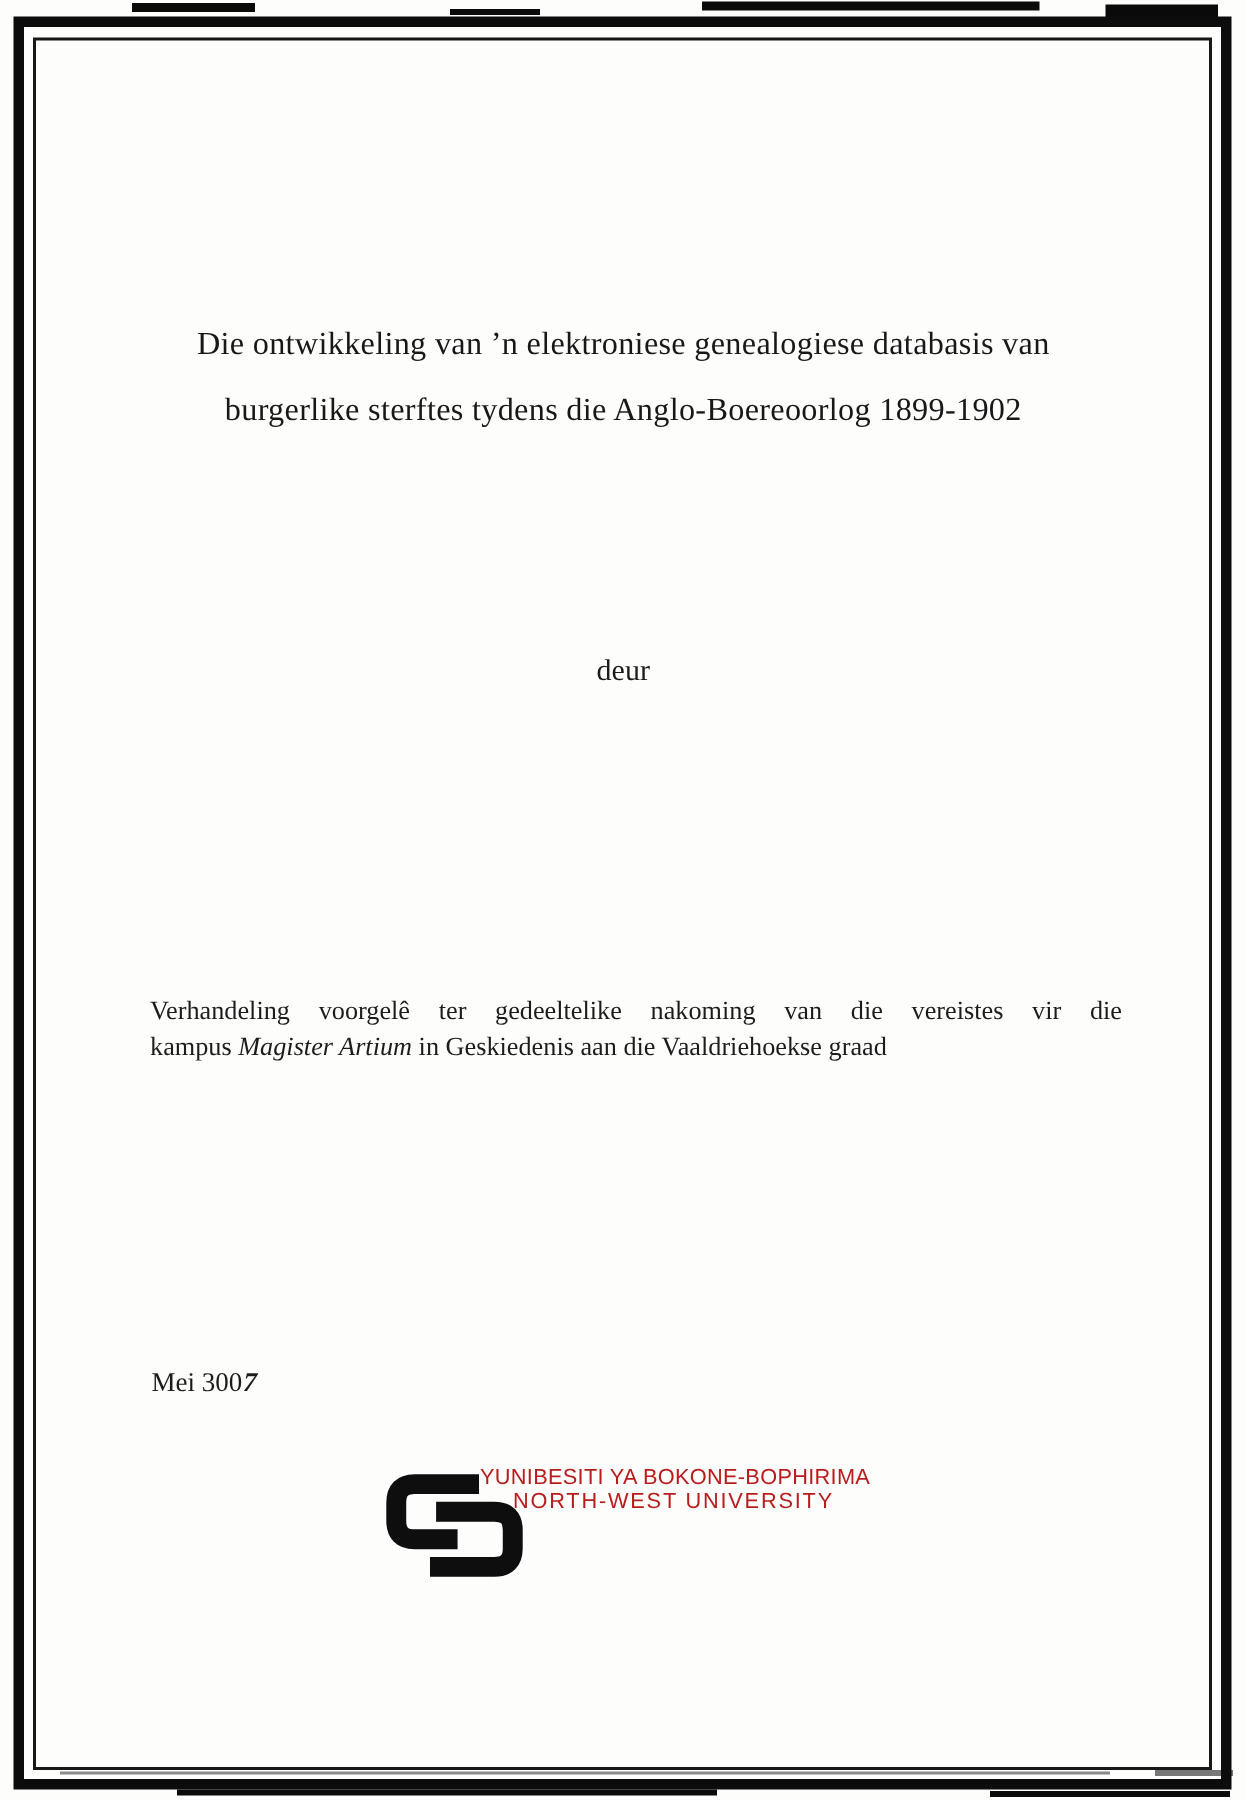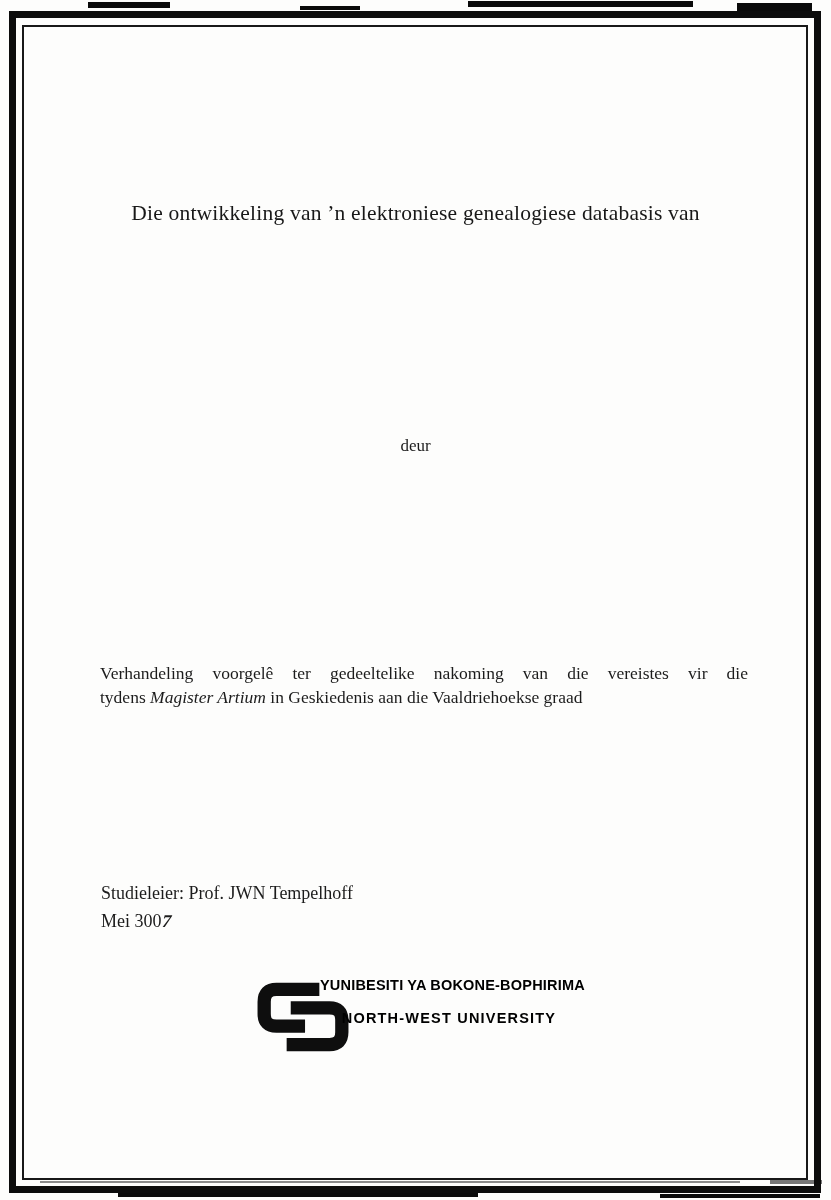--- a/index.html
+++ b/index.html
@@ -35,32 +35,32 @@
   .a2 { left: 300px; top: 6px;    width: 60px;  height: 4px; }
   .a3 { left: 468px; top: 1px;    width: 225px; height: 6px; }
   .a4 { left: 737px; top: 3px;    width: 75px;  height: 9px; }
   .a5 { left: 118px; top: 1193px; width: 360px; height: 4px; }
   .a6 { left: 660px; top: 1194px; width: 160px; height: 4px; }
   .a7 { left: 770px; top: 1180px; width: 52px;  height: 4px; background:#777; }
   .a8 { left: 40px;  top: 1181px; width: 700px; height: 2px; background:#8a8a8a; }
 
   .title-block {
     position: absolute;
-    left: 0; right: 0; top: 191px;
+    left: 0; right: 0; top: 207px;
     text-align: center;
     font-size: 21.5px;
     line-height: 44px;
     letter-spacing: 0.2px;
     color: #181818;
   }
   .byline {
     position: absolute;
     left: 0; right: 0; top: 436px;
     text-align: center;
-    font-size: 17px;
+    font-size: 20px;
   }
   .author {
     position: absolute;
     left: 0; right: 0; top: 519px;
     text-align: center;
     font-size: 19.5px;
     letter-spacing: 0.2px;
   }
   .statement {
     position: absolute;
@@ -101,35 +101,34 @@
   .logo-mark {
     position: absolute;
     left: 0; top: 8px;
   }
   .logo-text {
     position: absolute;
     left: 64px; top: 4px;
     width: 258px;
     text-align: center;
     font-family: "Liberation Sans", sans-serif;
-    font-weight: bold;
-    color: #000000;
+    font-weight: normal;
+    color: #b91c1c;
   }
   .logo-text .lt1 {
     font-size: 14.5px;
     line-height: 15.5px;
     letter-spacing: 0.2px;
     white-space: nowrap;
   }
   .logo-text .lt2 {
     font-size: 14.5px;
     line-height: 15.5px;
     letter-spacing: 1.2px;
     white-space: nowrap;
-    margin-top: 17px;
   }
   .logo-text .lt3 {
     font-size: 14.5px;
     line-height: 15.5px;
     letter-spacing: 1.6px;
     white-space: nowrap;
   }
 </style>
 </head>
 <body>
@@ -143,31 +142,31 @@
   <div class="artifact a5"></div>
   <div class="artifact a6"></div>
   <div class="artifact a7"></div>
   <div class="artifact a8"></div>
 
   <div class="outer-frame"></div>
   <div class="inner-frame"></div>
 
   <div class="title-block">
     <div>Die ontwikkeling van ’n elektroniese genealogiese databasis van</div>
+    <div>burgerlike sterftes tydens die Anglo-Boereoorlog 1899-1902</div>
   </div>
 
   <div class="byline">deur</div>
 
 
   <div class="statement">
     <div class="justified">Verhandeling voorgelê ter gedeeltelike nakoming van die vereistes vir die</div>
-    <div><span>tydens </span><span class="italic">Magister Artium</span><span> in Geskiedenis aan die Vaaldriehoekse graad</span></div>
+    <div><span>kampus </span><span class="italic">Magister Artium</span><span> in Geskiedenis aan die Vaaldriehoekse graad</span></div>
   </div>
 
-  <div class="supervisor">Studieleier: Prof. JWN Tempelhoff</div>
 
   <div class="date-line"><span>Mei 300</span><span class="seven">7</span></div>
 
   <div class="logo">
     <div class="logo-mark">
       <svg width="94" height="70" viewBox="0 0 92 68" xmlns="http://www.w3.org/2000/svg">
 
         <path d="M 62 7 H 20 Q 8 7 8 19 V 31 Q 8 43 20 43 H 48" fill="none" stroke="#0e0e0e" stroke-width="13"></path>
 
         <path d="M 30 61 H 72 Q 84 61 84 49 V 37 Q 84 25 72 25 H 34" fill="none" stroke="#0e0e0e" stroke-width="13"></path>

